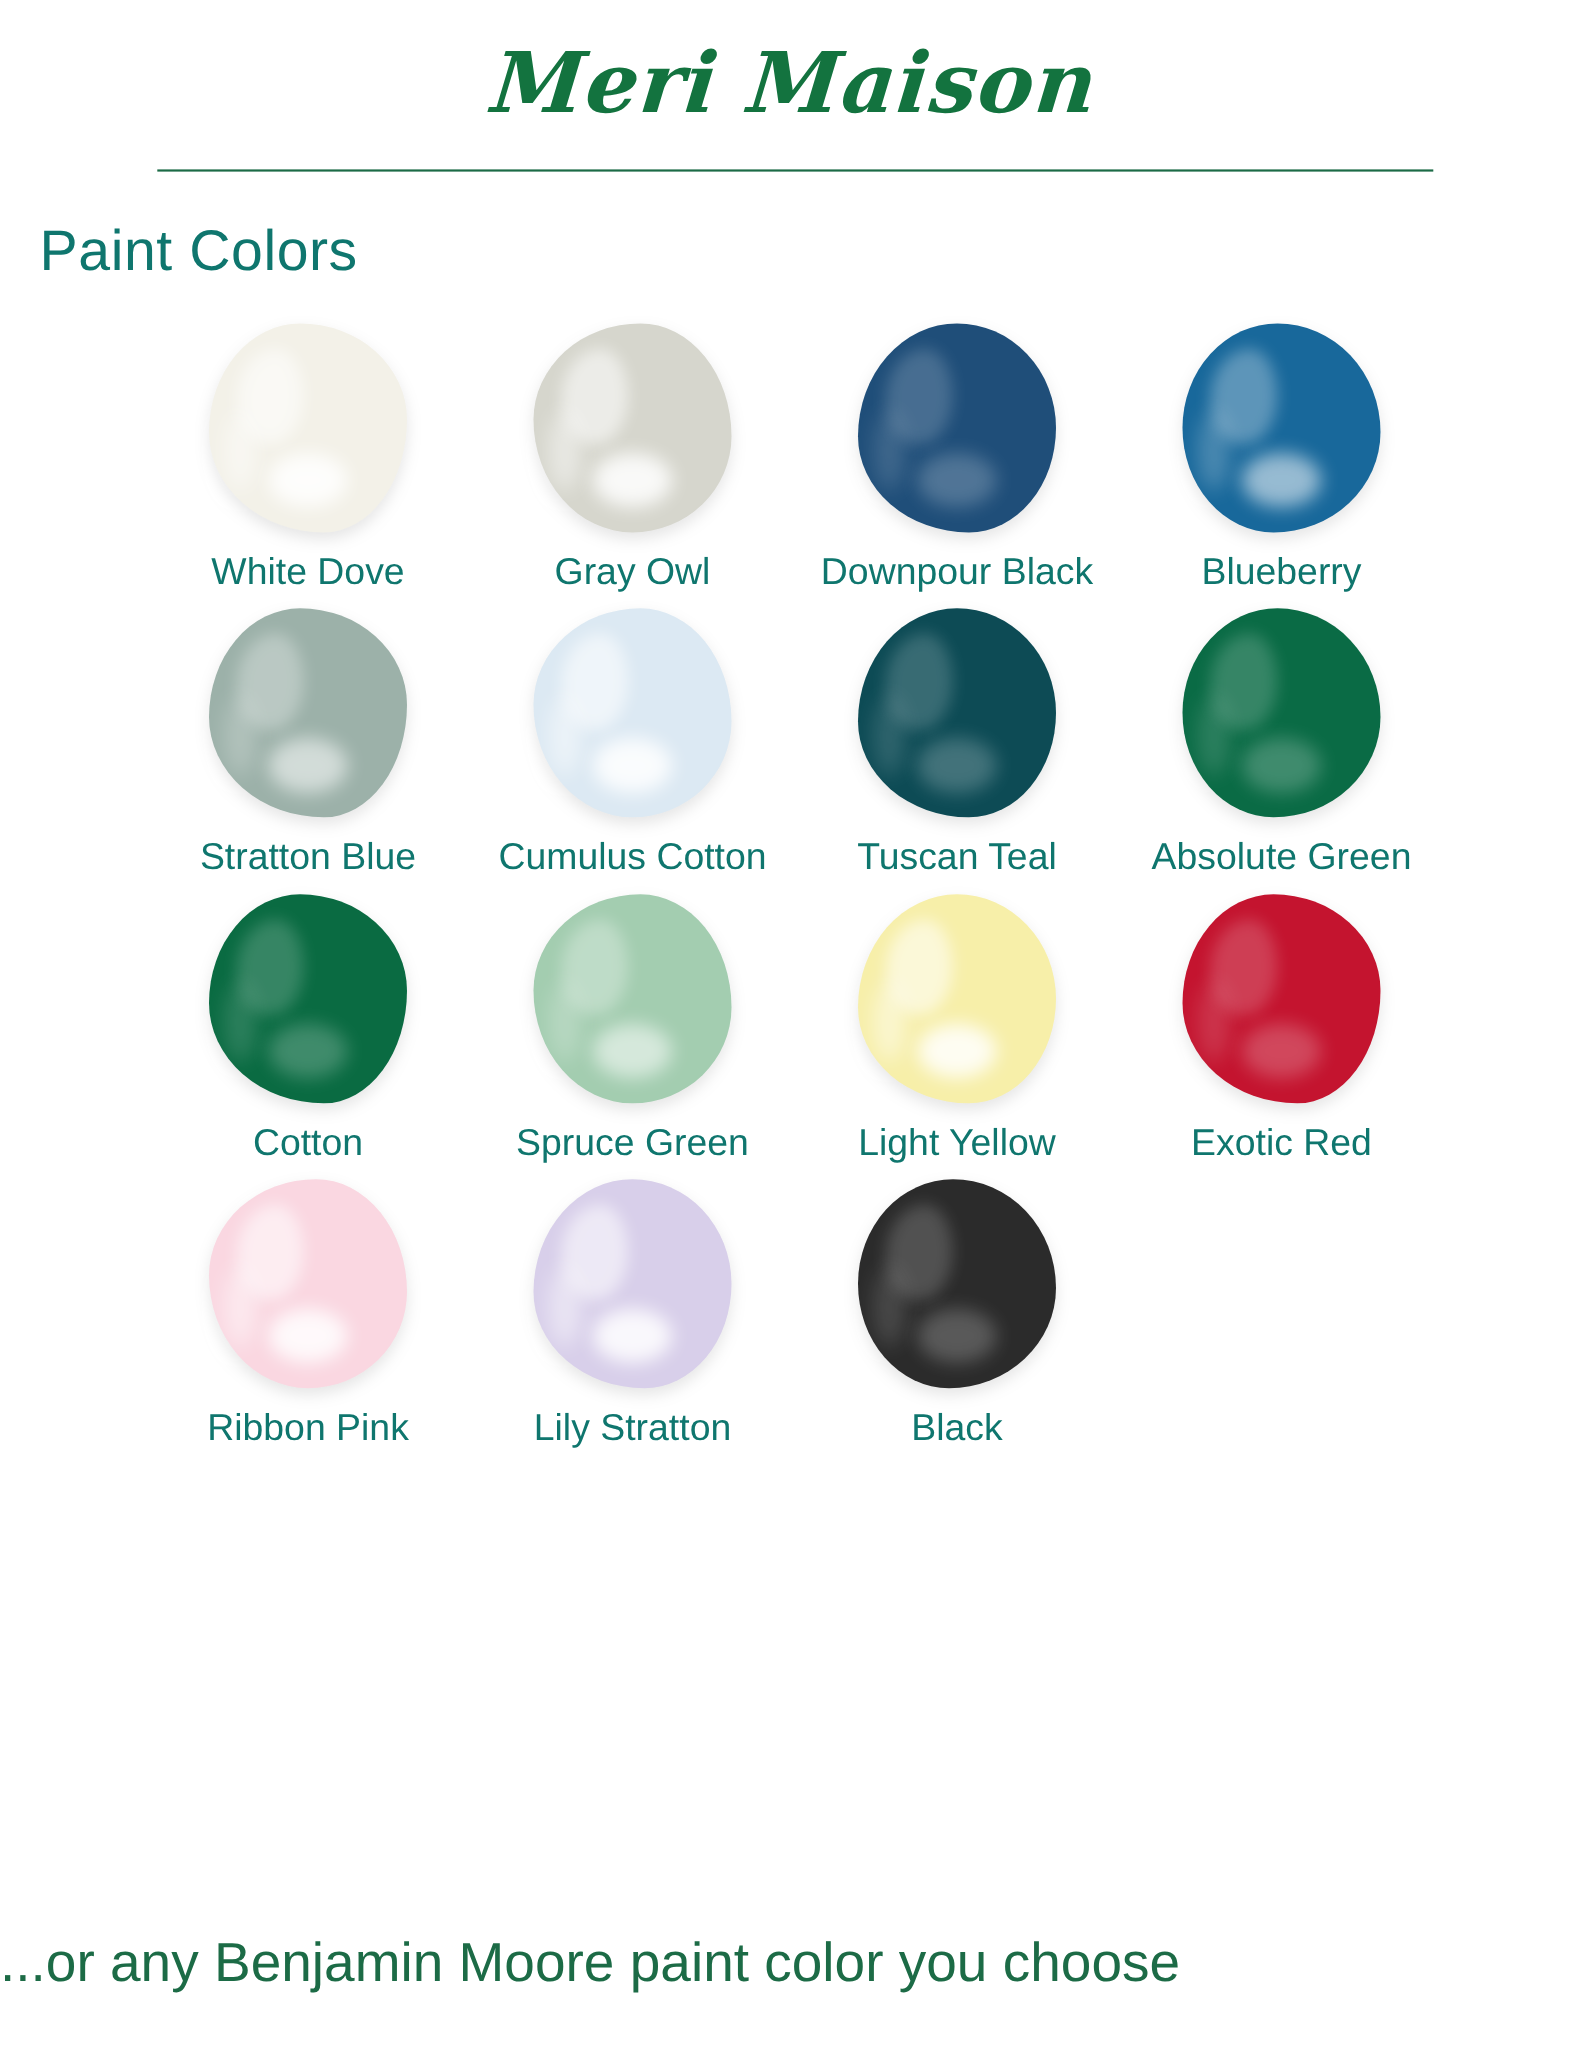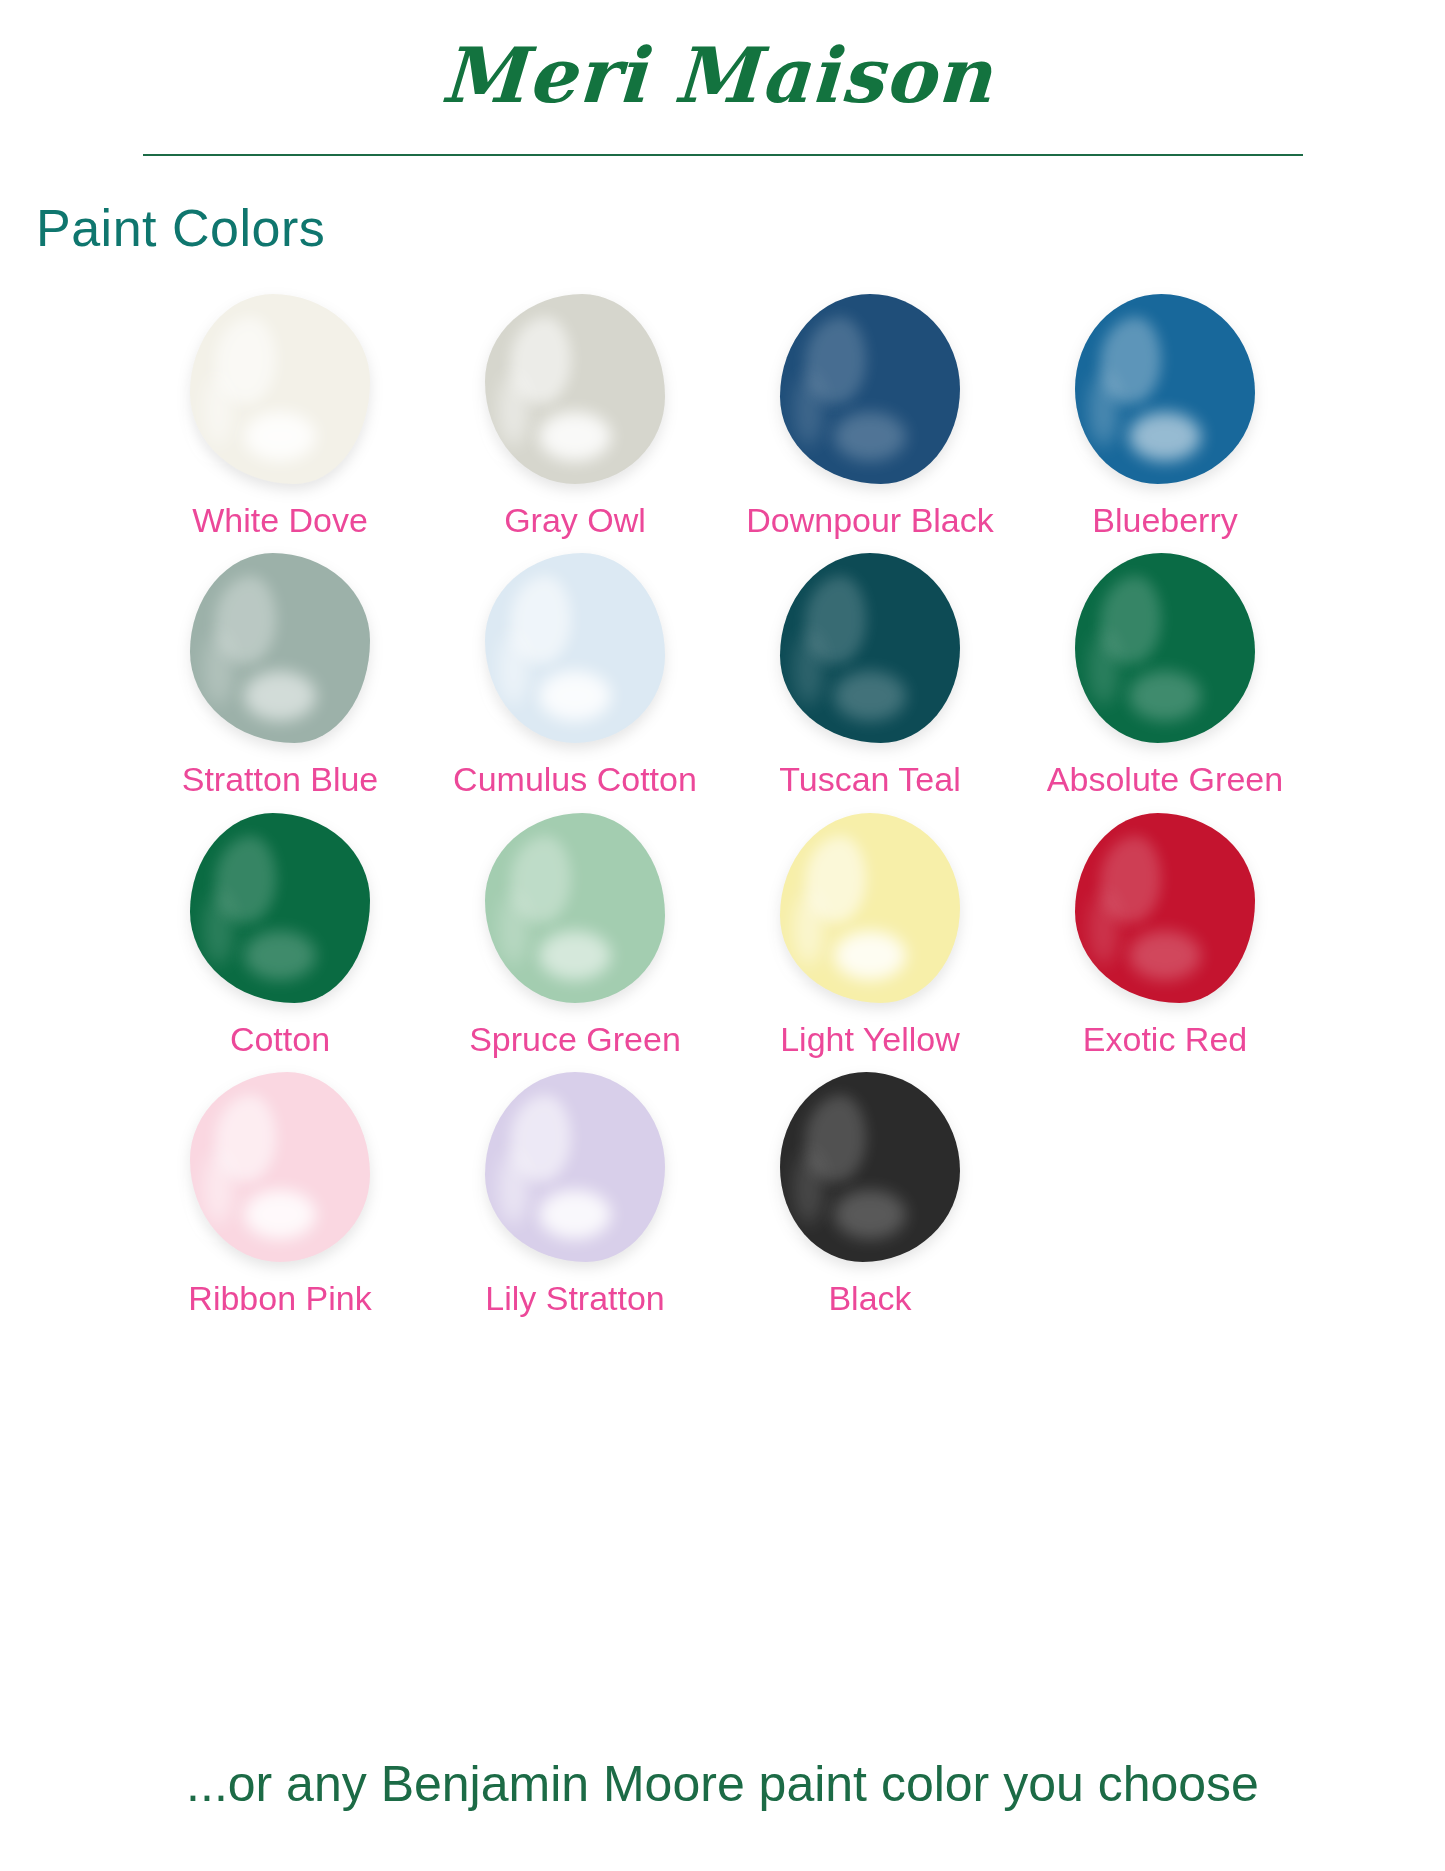--- a/index.html
+++ b/index.html
@@ -121,38 +121,38 @@
   }
   .blob.dark .gloss-a { background: rgba(255,255,255,0.18); }
   .blob.dark .gloss-b { background: rgba(255,255,255,0.22); }
   .blob.dark .gloss-c { background: rgba(255,255,255,0.14); }
   .blob.pale .gloss-a { background: rgba(255,255,255,0.55); }
   .blob.pale .gloss-b { background: rgba(255,255,255,0.85); }
   .blob.pale .gloss-c { background: rgba(255,255,255,0.45); }
 
   .swatch-label {
     font-size: 34px;
-    color: #ec4899;
+    color: #0f766e;
     text-align: center;
     margin-top: 4px;
     line-height: 1.1;
     white-space: nowrap;
   }
 
   
   .sh0 .body { border-radius: 46% 54% 42% 58% / 52% 46% 54% 48%; }
   .sh1 .body { border-radius: 54% 46% 50% 50% / 46% 54% 46% 54%; }
   .sh2 .body { border-radius: 50% 50% 44% 56% / 54% 50% 50% 46%; }
   .sh3 .body { border-radius: 48% 52% 54% 46% / 50% 52% 48% 50%; }
 
   .footer-note {
     position: absolute;
     left: 0; right: 0;
     bottom: 58px;
-    text-align: center;
+    text-align: left;
     font-size: 50px;
     color: #1C6B46;
     letter-spacing: 0px;
   }
 </style>
 </head>
 <body>
 
 <div class="page">
 

